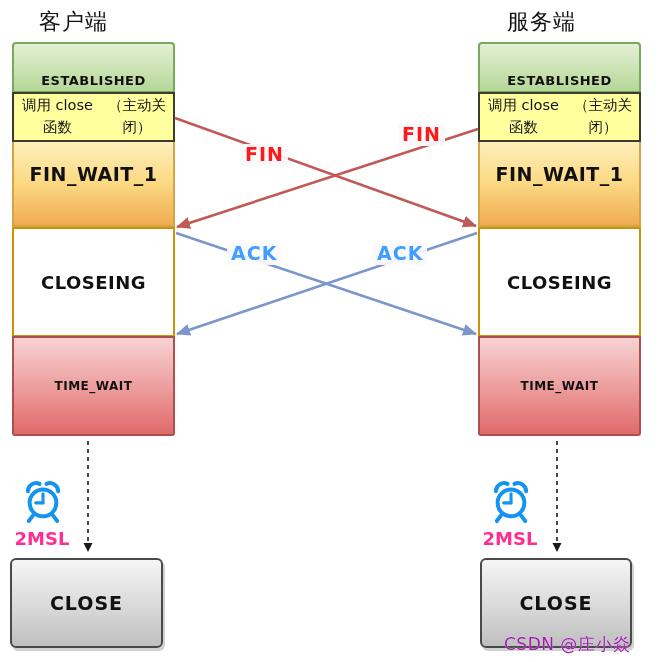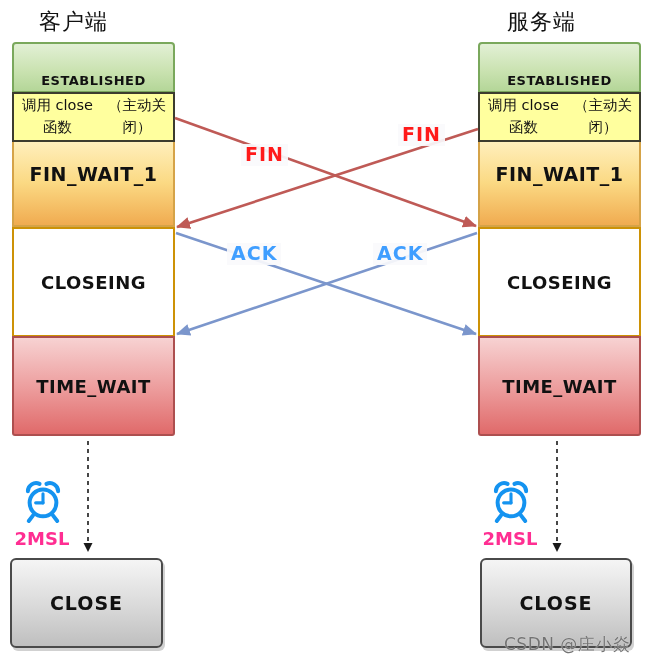--- a/index.html
+++ b/index.html
@@ -37,21 +37,21 @@
     background:linear-gradient(180deg,#fff0bd 0%, #fbd983 50%, #f0ab50 100%);
     border:2px solid #d5a348; border-top:none;
     align-items:flex-start; padding-top:22px;
   }
   .closeing {
     height:110px; margin-top:0px; font-size:18px; letter-spacing:0.5px;
     background:linear-gradient(180deg,#ffc append81f 0%, #ffc81f 0%, #f8a902 100%);
     border:2px solid #cd9206;
   }
   .timewait {
-    height:100px; margin-top:-1px; font-size:18px; letter-spacing:0.5px;
+    height:100px; margin-top:-1px; font-size:12px; letter-spacing:0.5px;
     background:linear-gradient(180deg,#f7d2d2 0%, #ec9a9a 55%, #e06a6a 100%);
     border:2.5px solid #ad4f4f; border-radius:0 0 3px 3px;
   }
   .close-box {
     position:absolute; height:90px; box-sizing:border-box;
     background:linear-gradient(180deg,#f5f5f5 0%, #d6d6d6 60%, #bfbfbf 100%);
     border:2.5px solid #4a4a4a; border-radius:6px;
     display:flex; align-items:center; justify-content:center;
     font-weight:bold; font-size:19px; letter-spacing:1px;
     box-shadow:2px 3px 0 rgba(0,0,0,0.18);
@@ -84,21 +84,21 @@
   #server-clock { left:492px; top:479px; }
   .timer-label {
     position:absolute; z-index:4; width:56px; text-align:center;
     font-size:18px; font-weight:bold; color:var(--timer-label,#ff2e92);
   }
   #client-timer-label { left:14px;  top:528px; }
   #server-timer-label { left:482px; top:528px; }
 
   .watermark {
     position:absolute; left:504px; top:633px; z-index:6;
-    font-size:17px; color:#737373; letter-spacing:0.5px;
+    font-size:17px; color:#a21caf; letter-spacing:0.5px;
     text-shadow:0 0 1px rgba(255,255,255,0.8);
   }
 </style>
 </head>
 <body>
 
 <div class="canvas">
 
   <div class="col-title" id="client-title">客户端</div>
   <div class="col-title" id="server-title">服务端</div>

